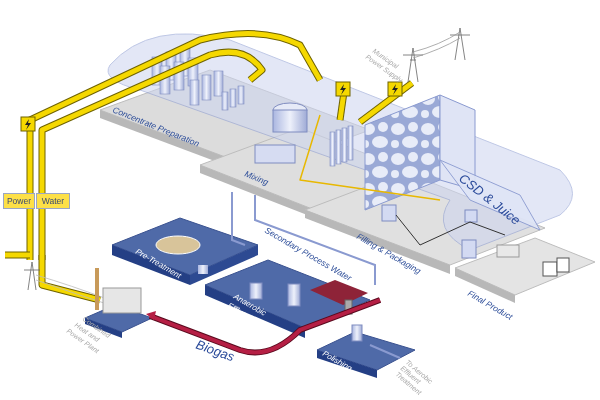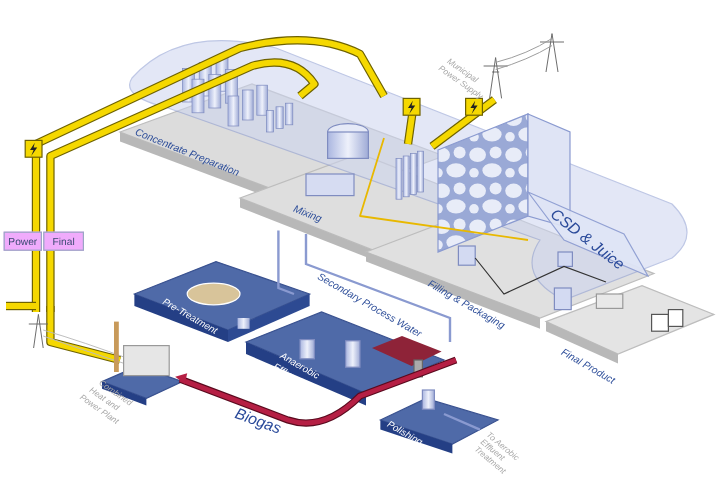--- a/index.html
+++ b/index.html
@@ -3,21 +3,21 @@
 <meta charset="utf-8">
 <style>
   html, body { margin: 0; padding: 0; background: #ffffff; }
   body { width: 600px; height: 400px; overflow: hidden; position: relative; font-family: "Liberation Sans", sans-serif; }
   #stage { position: absolute; left: 0; top: 0; width: 600px; height: 400px; }
   svg text { font-family: "Liberation Sans", sans-serif; }
   .lbl-blue { fill: #2f4f9a; font-style: italic; font-size: 8.5px; }
   .lbl-white { fill: #ffffff; font-style: italic; font-size: 8px; }
   .lbl-grey { fill: #a8a8a8; font-style: italic; font-size: 7px; }
   .lbl-big { fill: #2a4a9a; font-style: italic; font-size: 13px; }
-  .box-label { position: absolute; top: 193px; height: 14px; border: 1px solid #9aa6c4; background: #f0abfc; font-size: 8.5px; color: #3b4a72; line-height: 14px; text-align: center; }
+  .box-label { position: absolute; top: 193px; height: 14px; border: 1px solid #9aa6c4; background: #fde047; font-size: 8.5px; color: #3b4a72; line-height: 14px; text-align: center; }
 </style>
 </head>
 <body>
 
 <div id="stage">
 <svg width="600" height="400" viewBox="0 0 600 400" xmlns="http://www.w3.org/2000/svg">
   <defs>
     <linearGradient id="tankGrad" x1="0" x2="1" y1="0" y2="0">
       <stop offset="0" stop-color="#aab6e0"></stop>
       <stop offset="0.5" stop-color="#eef1fb"></stop>
@@ -190,14 +190,14 @@
     <text class="lbl-grey" transform="translate(395,375) rotate(40)">Treatment</text>
     <text class="lbl-grey" transform="translate(372,52) rotate(35)">Municipal</text>
     <text class="lbl-grey" transform="translate(365,58) rotate(35)">Power Supply</text>
     <text class="lbl-grey" transform="translate(82,320) rotate(35)">Combined</text>
     <text class="lbl-grey" transform="translate(74,326) rotate(35)">Heat and</text>
     <text class="lbl-grey" transform="translate(66,332) rotate(35)">Power Plant</text>
   </g>
 </svg>
 
 <div class="box-label" style="left:3px; width:30px;">Power</div>
-<div class="box-label" style="left:36px; width:32px;">Final</div>
+<div class="box-label" style="left:36px; width:32px;">Water</div>
 </div>
 
 </body></html>

